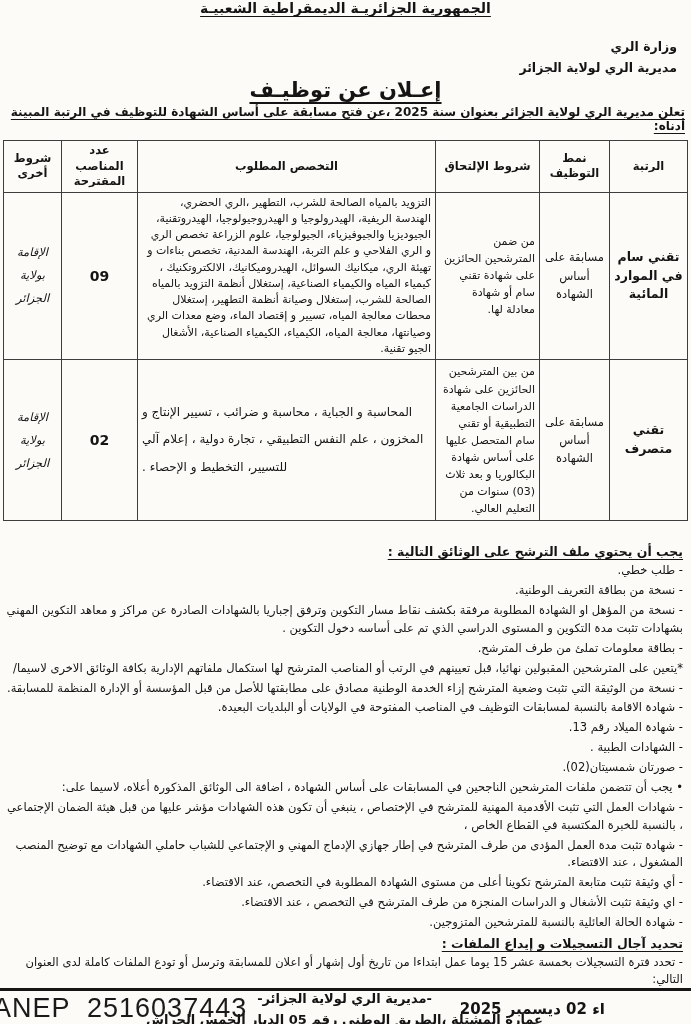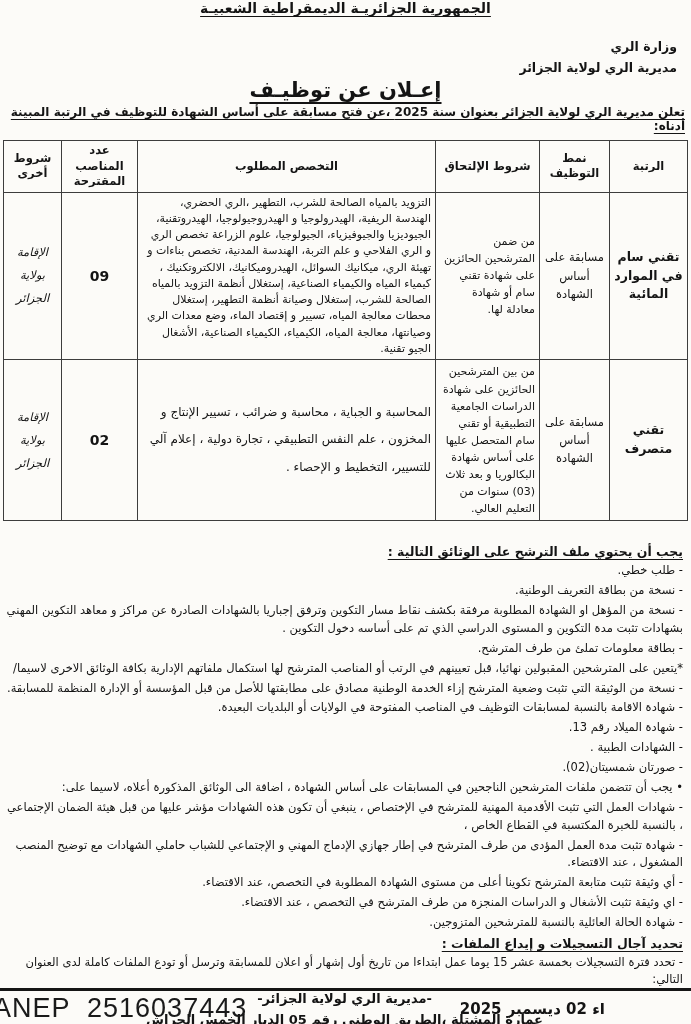--- a/index.html
+++ b/index.html
@@ -35,21 +35,21 @@
   table.jobs th,table.jobs td{
     border:1.4px solid #3d3d3d;
     vertical-align:middle;
     padding:2px 4px;
   }
   table.jobs th{font-size:11.5px;font-weight:bold;text-align:center;height:40px;line-height:1.35;}
   td.rank{font-size:12.5px;font-weight:bold;text-align:center;line-height:1.5;}
   td.mode{font-size:11.5px;text-align:center;line-height:1.6;}
   td.cond{font-size:11px;text-align:right;line-height:1.55;padding:3px 5px;}
   td.spec1{font-size:11px;text-align:right;line-height:1.48;padding:4px 6px;}
-  td.spec2{font-size:12px;text-align:right;line-height:2.3;padding:4px 8px;}
+  td.spec2{font-size:12px;text-align:left;line-height:2.3;padding:4px 8px;}
   td.num{font-size:14px;font-weight:bold;text-align:center;}
   td.other{font-size:11.5px;text-align:center;line-height:2.0;font-style:italic;}
   tr.r1 td{height:158px;}
   tr.r2 td{height:156px;}
   .docs{margin:23px 8px 0 6px;}
   .sec-heading{font-size:12.5px;font-weight:bold;text-decoration:underline;text-underline-offset:3px;margin-bottom:3px;}
   .doc-item{font-size:11.5px;line-height:1.52;text-align:right;margin-top:2.5px;}
   .deadlines{margin:4px 8px 0 6px;}
   .dl-line{font-size:11.5px;line-height:1.55;margin-top:2px;}
   .addr{font-size:13px;font-weight:bold;text-align:center;line-height:1.6;}

